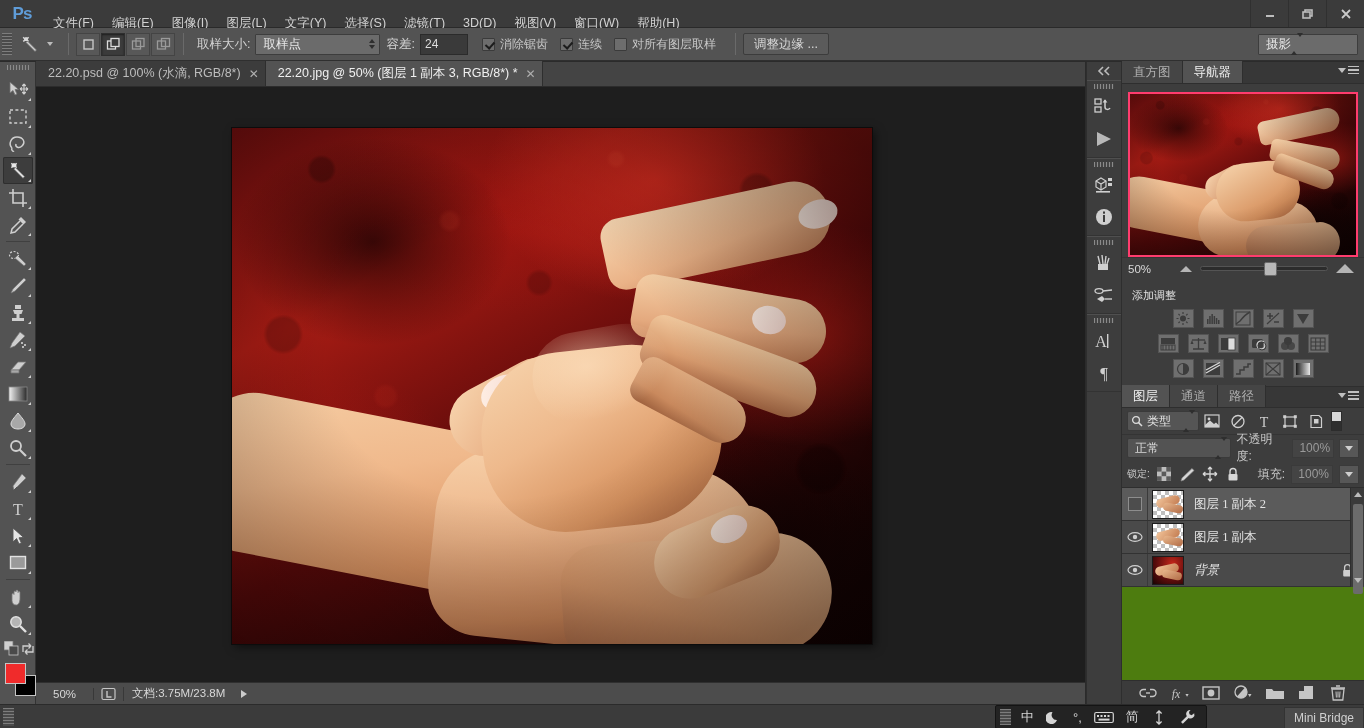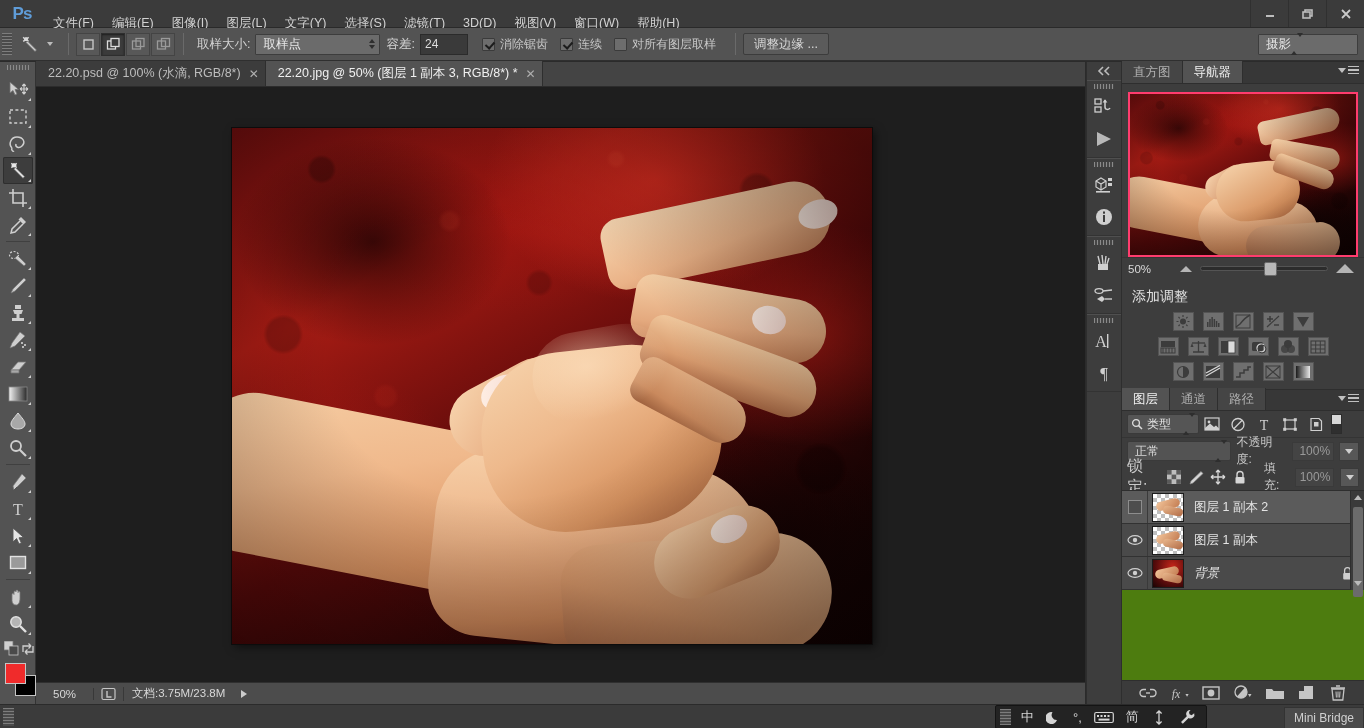--- a/index.html
+++ b/index.html
@@ -254,21 +254,21 @@
     margin: 0 8px; position: relative;
   }
   .slider-thumb {
     position: absolute; left: 50%; top: -5px; width: 13px; height: 14px; background: #b8b8b8;
     border: 1px solid #6a6a6a; border-radius: 2px;
   }
   .tri-sm { width: 0; height: 0; border-left: 6px solid transparent; border-right: 6px solid transparent; border-bottom: 6px solid #b5b5b5; }
   .tri-lg { width: 0; height: 0; border-left: 9px solid transparent; border-right: 9px solid transparent; border-bottom: 9px solid #b5b5b5; }
 
   .adj-body { background: #3d3d3d; padding: 5px 0 8px; }
-  .adj-title { font-size: 14px; color: #e0e0e0; padding: 4px 12px 6px 10px; }
+  .adj-title { font-size: 11px; color: #e0e0e0; padding: 4px 12px 6px 10px; }
   .adj-grid { display: flex; flex-direction: column; gap: 6px; align-items: center; }
   .adj-row { display: flex; gap: 9px; }
   .adj-icon {
     width: 21px; height: 19px; display: flex; align-items: center; justify-content: center;
     background: #6f6f6f; border: 1px solid #545454;
   }
 
   .layers-body { background: #3d3d3d; }
   .lfilter {
     height: 27px; display: flex; align-items: center; padding: 0 5px; gap: 0;
@@ -287,24 +287,24 @@
     display: flex; align-items: center; padding: 0 3px 0 7px; font-size: 12px; color: #d8d8d8;
   }
   .op-label { font-size: 12px; color: #c9c9c9; }
   .op-val {
     width: 42px; height: 19px; border: 1px solid #3a3a3a; background: #444; color: #9a9a9a;
     font-size: 12px; display: flex; align-items: center; justify-content: flex-end; padding-right: 3px;
   }
   .op-dd { width: 20px; height: 19px; background: #575757; border: 1px solid #3a3a3a; display: flex; align-items: center; justify-content: center; }
 
   .llock { height: 26px; display: flex; align-items: center; padding: 0 5px; gap: 6px; }
-  .lock-label { font-size: 16px; color: #c9c9c9; }
+  .lock-label { font-size: 10px; color: #c9c9c9; }
   .lock-ic { width: 17px; height: 17px; display: flex; align-items: center; justify-content: center; }
 
-  .layer-list { border-top: 1px solid #2e2e2e; position: relative; }
+  .layer-list { border-top: 1px solid #2e2e2e; position: relative; font-family: Liberation Serif, serif; }
   .layer-row {
     height: 33px; display: flex; align-items: center; border-bottom: 1px solid #323232;
     background: #4a4a4a; position: relative;
   }
   .layer-row.selected { background: #5b5b5b; }
   .eye-cell { width: 26px; display: flex; align-items: center; justify-content: center; border-right: 1px solid #3a3a3a; height: 100%; }
   .ly-thumb {
     width: 32px; height: 29px; margin-left: 4px; border: 1px solid #1c1c1c;
     background-image:
       linear-gradient(45deg, #bfbfbf 25%, transparent 25%, transparent 75%, #bfbfbf 75%),

